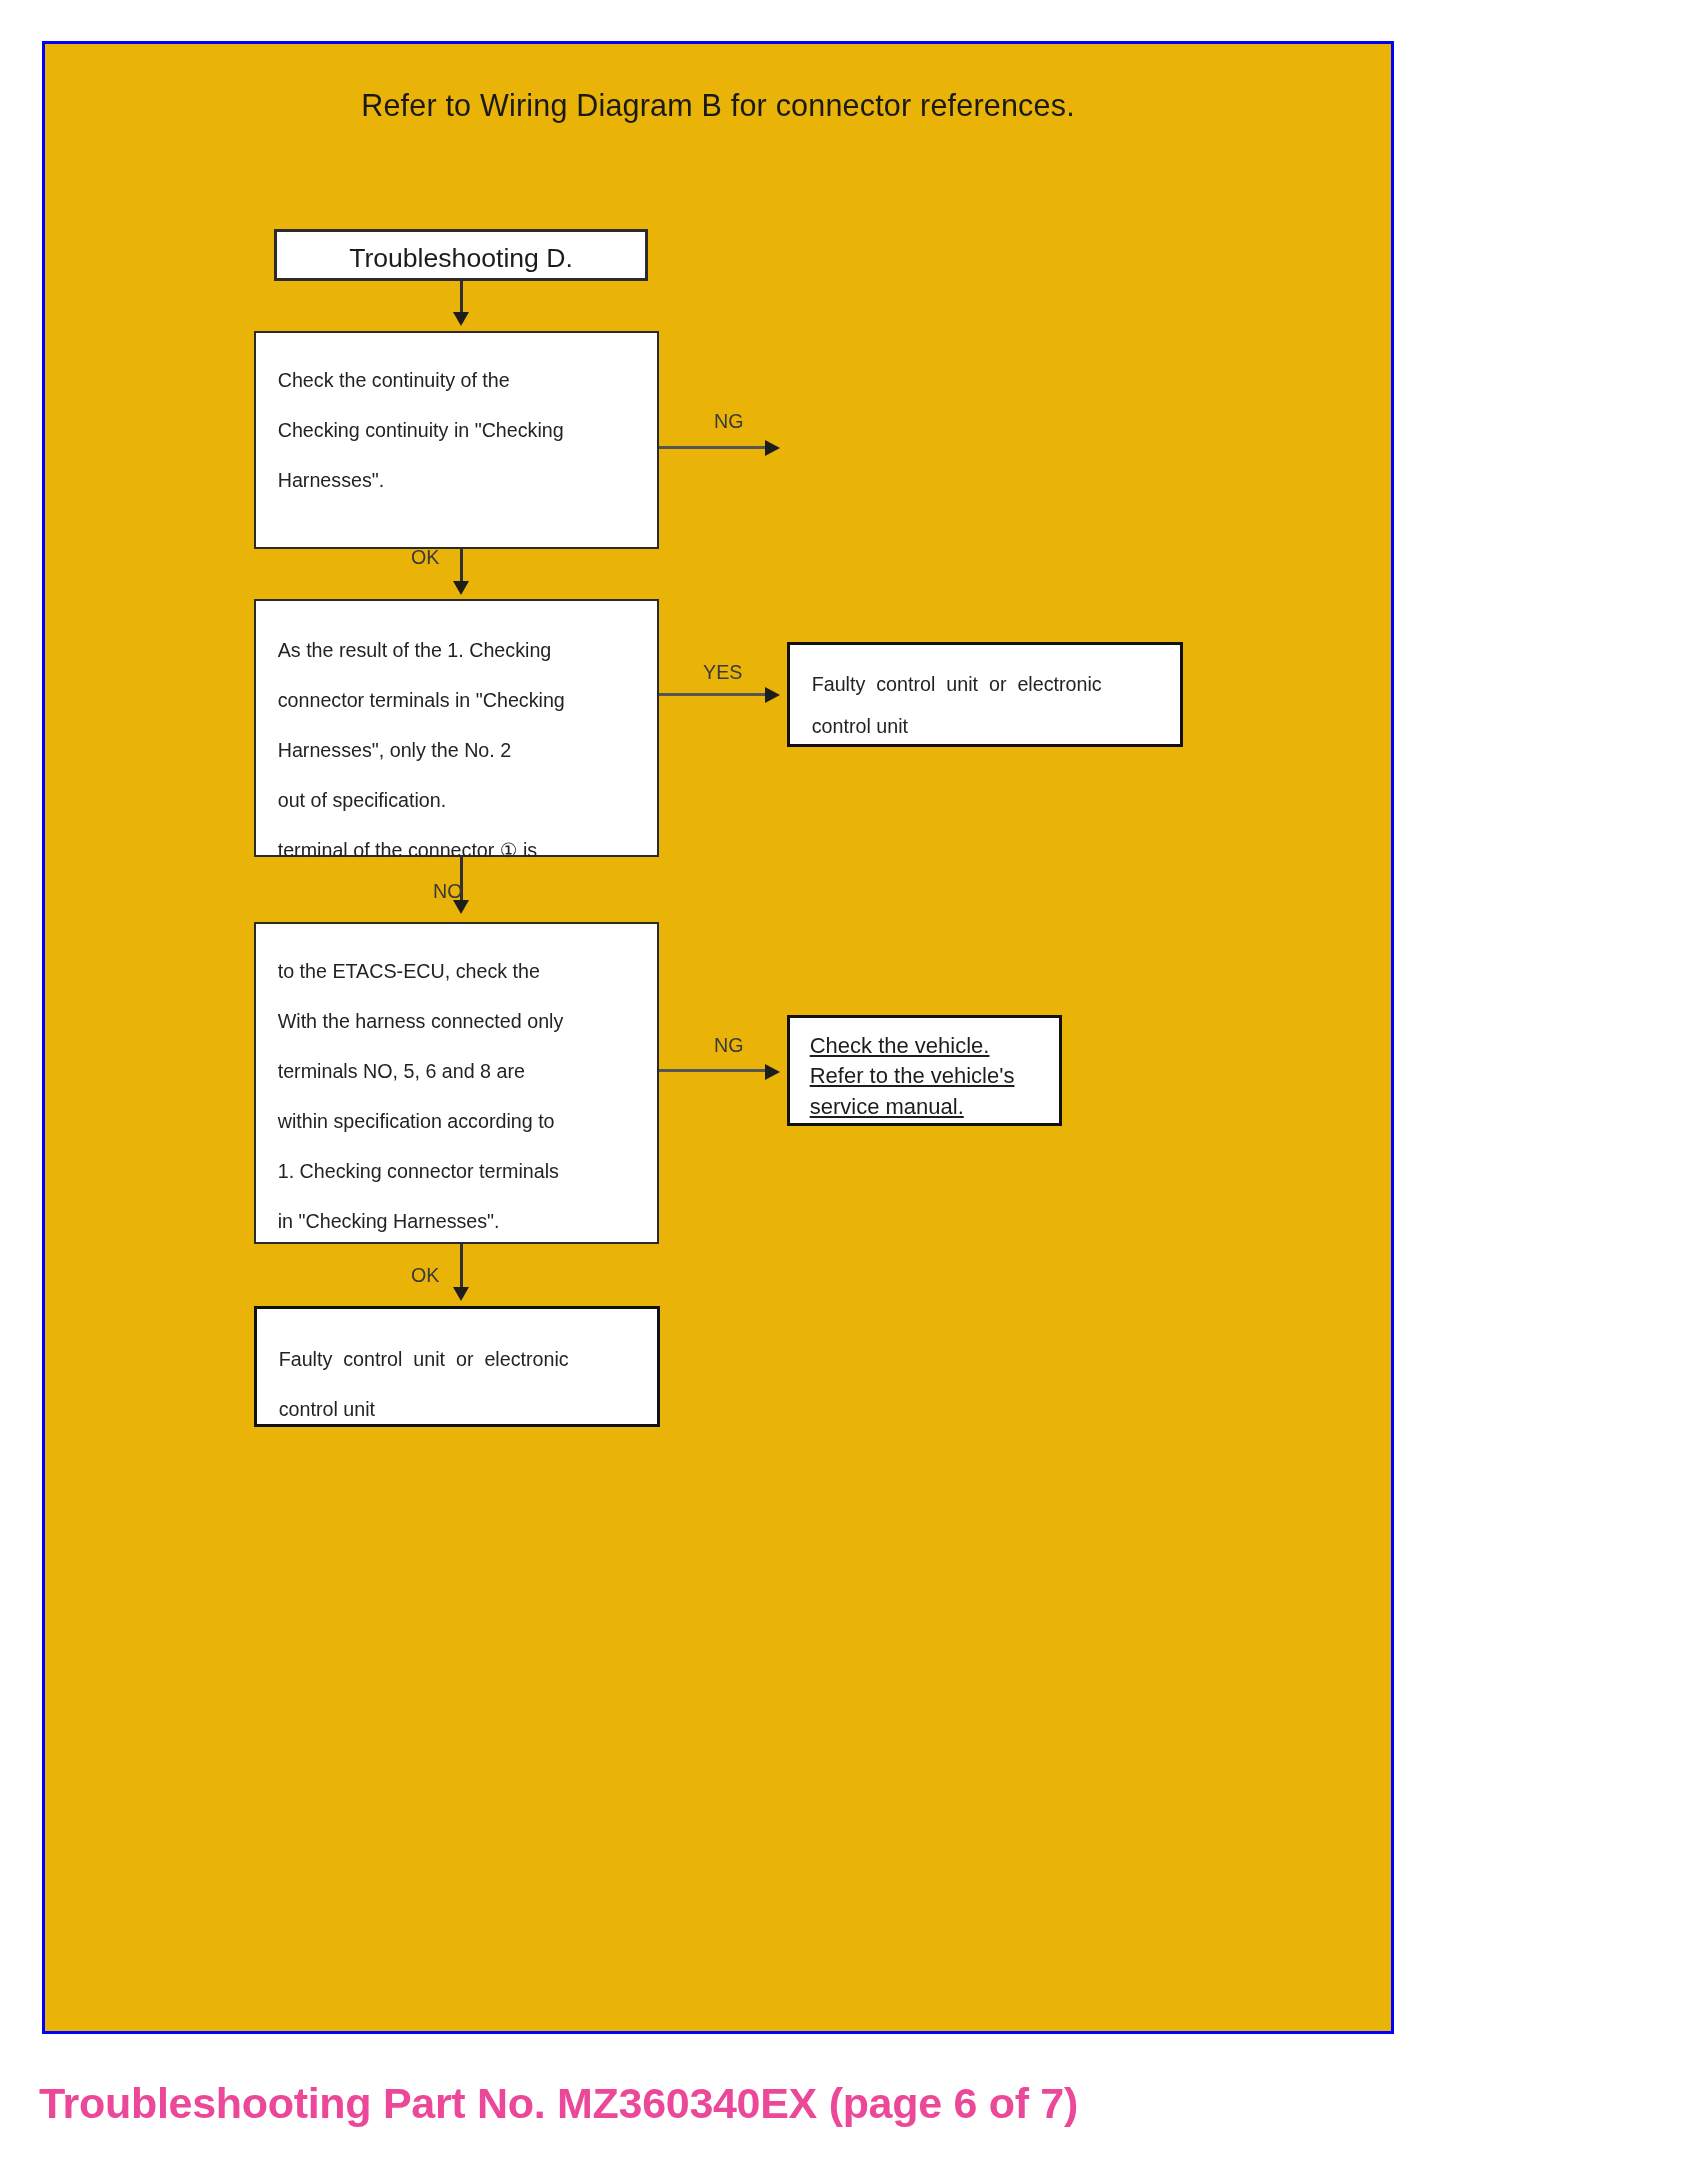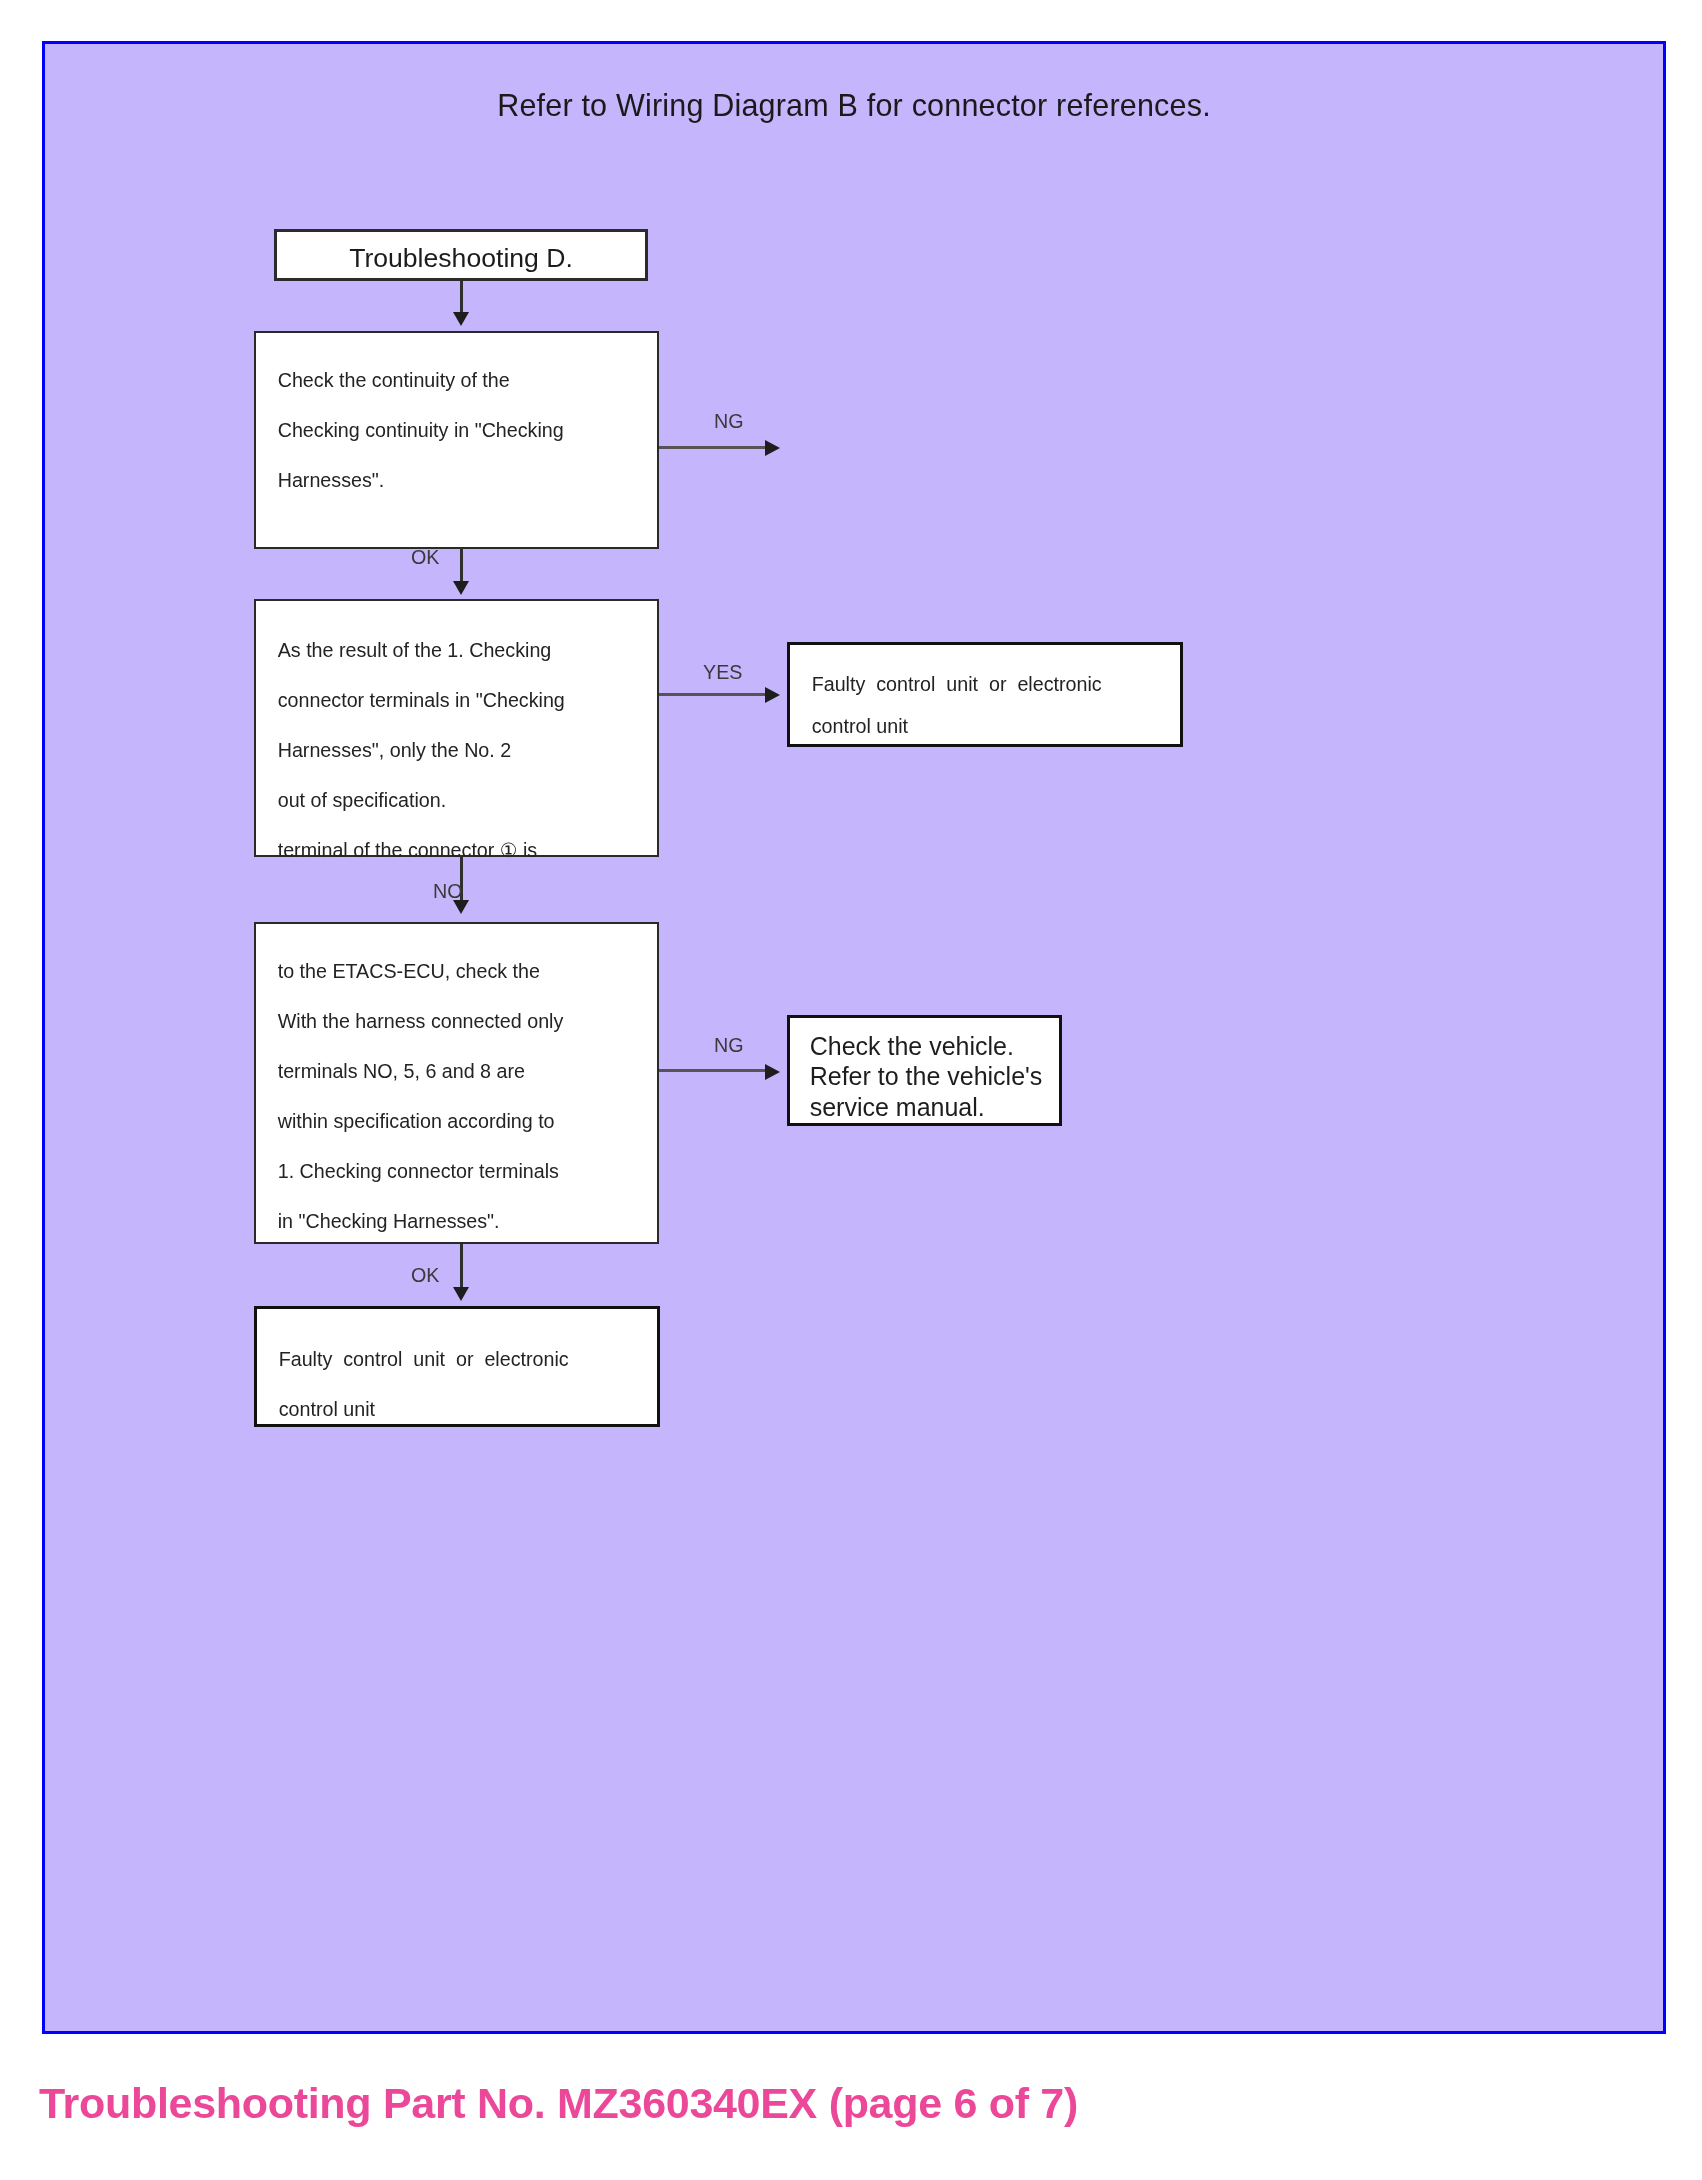--- a/index.html
+++ b/index.html
@@ -13,25 +13,25 @@
     position: relative;
     font-family: "Liberation Sans", sans-serif;
     overflow: hidden;
   }
 
   
   #page-frame {
     position: absolute;
     left: 42px;
     top: 41px;
-    width: 1624px;
+    width: 1352px;
     height: 1993px;
     border: 3px solid #0000ff;
     box-sizing: border-box;
-    background: #c4b5fd;
+    background: #eab308;
   }
 
   
   #diagram-title {
     position: absolute;
     left: 0;
     top: 44px;
     width: 100%;
     text-align: center;
     font-size: 30.5px;
@@ -139,24 +139,25 @@
 
   #node-check-vehicle {
     left: 742px;
     top: 971px;
     width: 275px;
     height: 111px;
     padding: 12.8px 0 0 19.7px;
   }
   #node-check-vehicle .veh-line {
     display: block;
-    font-size: 25px;
+    font-size: 22px;
     line-height: 30.5px;
     color: #1d1d1d;
     white-space: pre;
+    text-decoration: underline;
   }
 
   
   .vline {
     position: absolute;
     width: 3px;
     background: #2f2f2f;
   }
   .hline {
     position: absolute;

